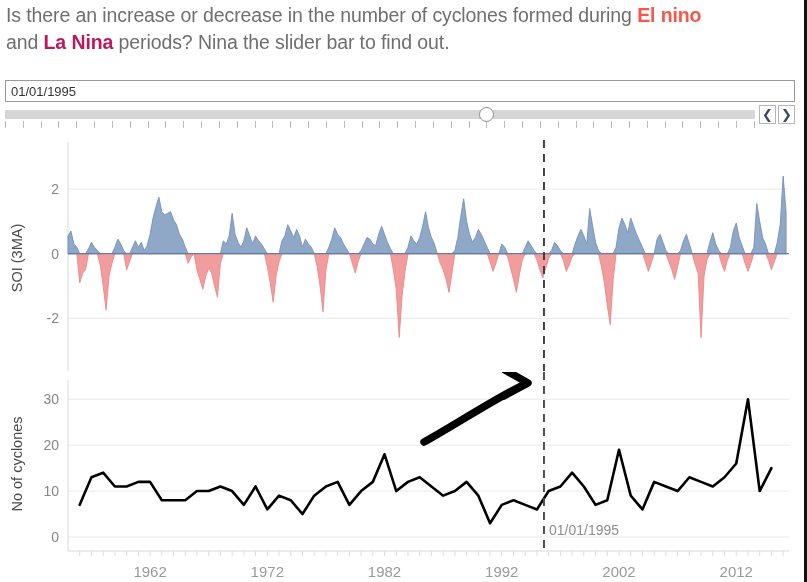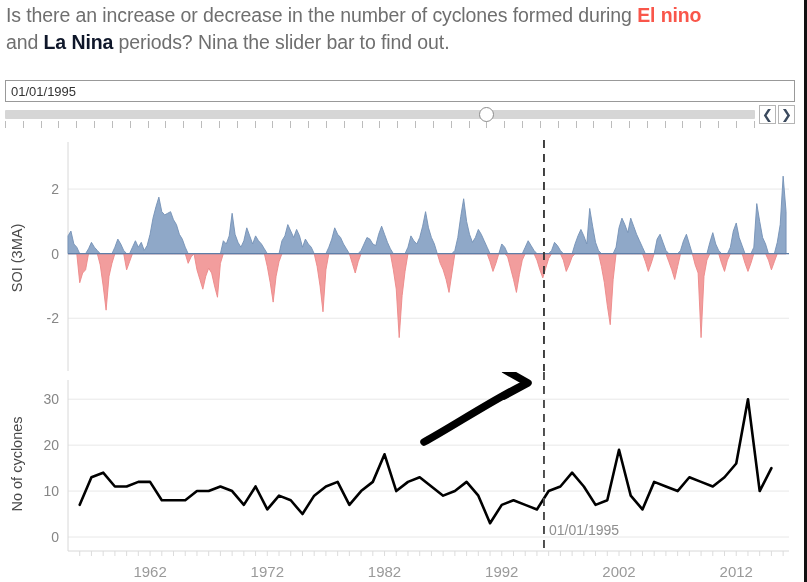--- a/index.html
+++ b/index.html
@@ -14,21 +14,21 @@
   }
   .wrap{position:relative;width:807px;height:582px;box-sizing:border-box;}
 
   
   .header{
     position:absolute;left:6px;top:2px;width:780px;
     font-size:19.5px;line-height:27px;color:#6f6f6f;
     letter-spacing:-0.1px;
   }
   .header .el{color:#f9564a;font-weight:bold;}
-  .header .la{color:#0f172a;font-weight:bold;}
+  .header .la{color:#be185d;font-weight:bold;}
 
   
   .slider-block{position:absolute;left:5px;top:80px;width:790px;}
   .slider-value{
     box-sizing:border-box;
     width:790px;height:22px;
     border:1px solid #999;
     background:#fff;
     font-size:13px;color:#333;
     padding:2px 5px;

